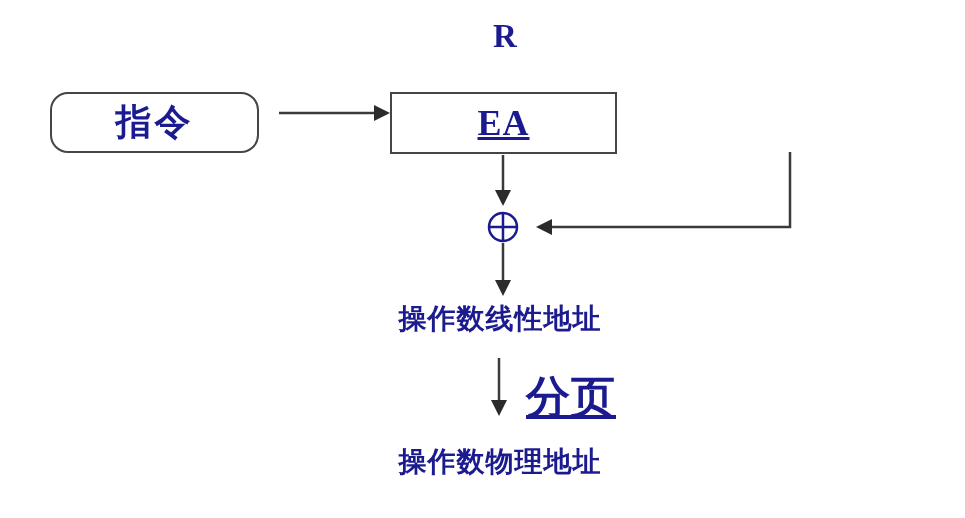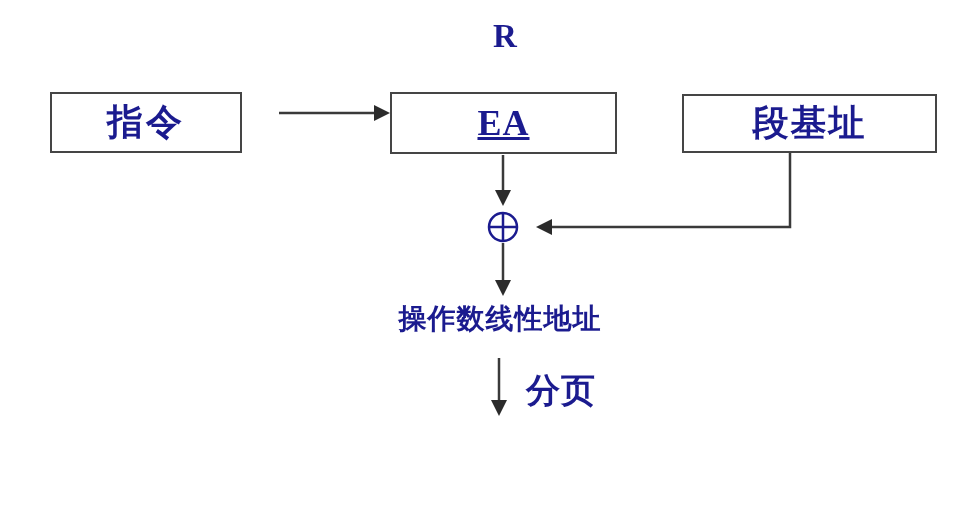--- a/index.html
+++ b/index.html
@@ -47,22 +47,23 @@
   }
   .r-label {
     font-size: 33px;
     letter-spacing: 0;
   }
   .flow-label {
     font-size: 28px;
     letter-spacing: 1px;
   }
   .paging-label {
-    font-size: 34px;
+    font-size: 44px;
     letter-spacing: 1px;
+    text-decoration: underline;
   }
   .diagram-line {
     stroke: #3a3a3a;
     stroke-width: 2.5;
     fill: none;
   }
   .arrow-head {
     fill: #2b2b2b;
     stroke: none;
   }
@@ -106,30 +107,28 @@
     </g>
 
     <g>
       <line class="diagram-line" x1="499" y1="358" x2="499" y2="402"></line>
       <polygon class="arrow-head" points="499,416 491,400 507,400"></polygon>
     </g>
   </svg>
 
   <div class="navy-text centered r-label" style="left:505px; top:18px;">R</div>
 
-  <div class="box" style="left:50px; top:92px; width:192px; height:61px;">
+  <div class="box" style="left:50px; top:92px; width:209px; height:61px;border-radius:18px;">
     <span>指令</span>
   </div>
 
   <div class="box" style="left:390px; top:92px; width:227px; height:62px; letter-spacing:1px;text-decoration:underline;">
     <span>EA</span>
   </div>
 
-  <div class="box" style="left:682px; top:94px; width:255px; height:59px; letter-spacing:2px;">
-    <span>段基址</span>
-  </div>
 
   <div class="navy-text centered flow-label" style="left:500px; top:300px;">操作数线性地址</div>
 
   <div class="navy-text paging-label" style="left:526px; top:368px;">分页</div>
 
+  <div class="navy-text centered flow-label" style="left:500px; top:443px;">操作数物理地址</div>
 
 </div>
 
 </body></html>

